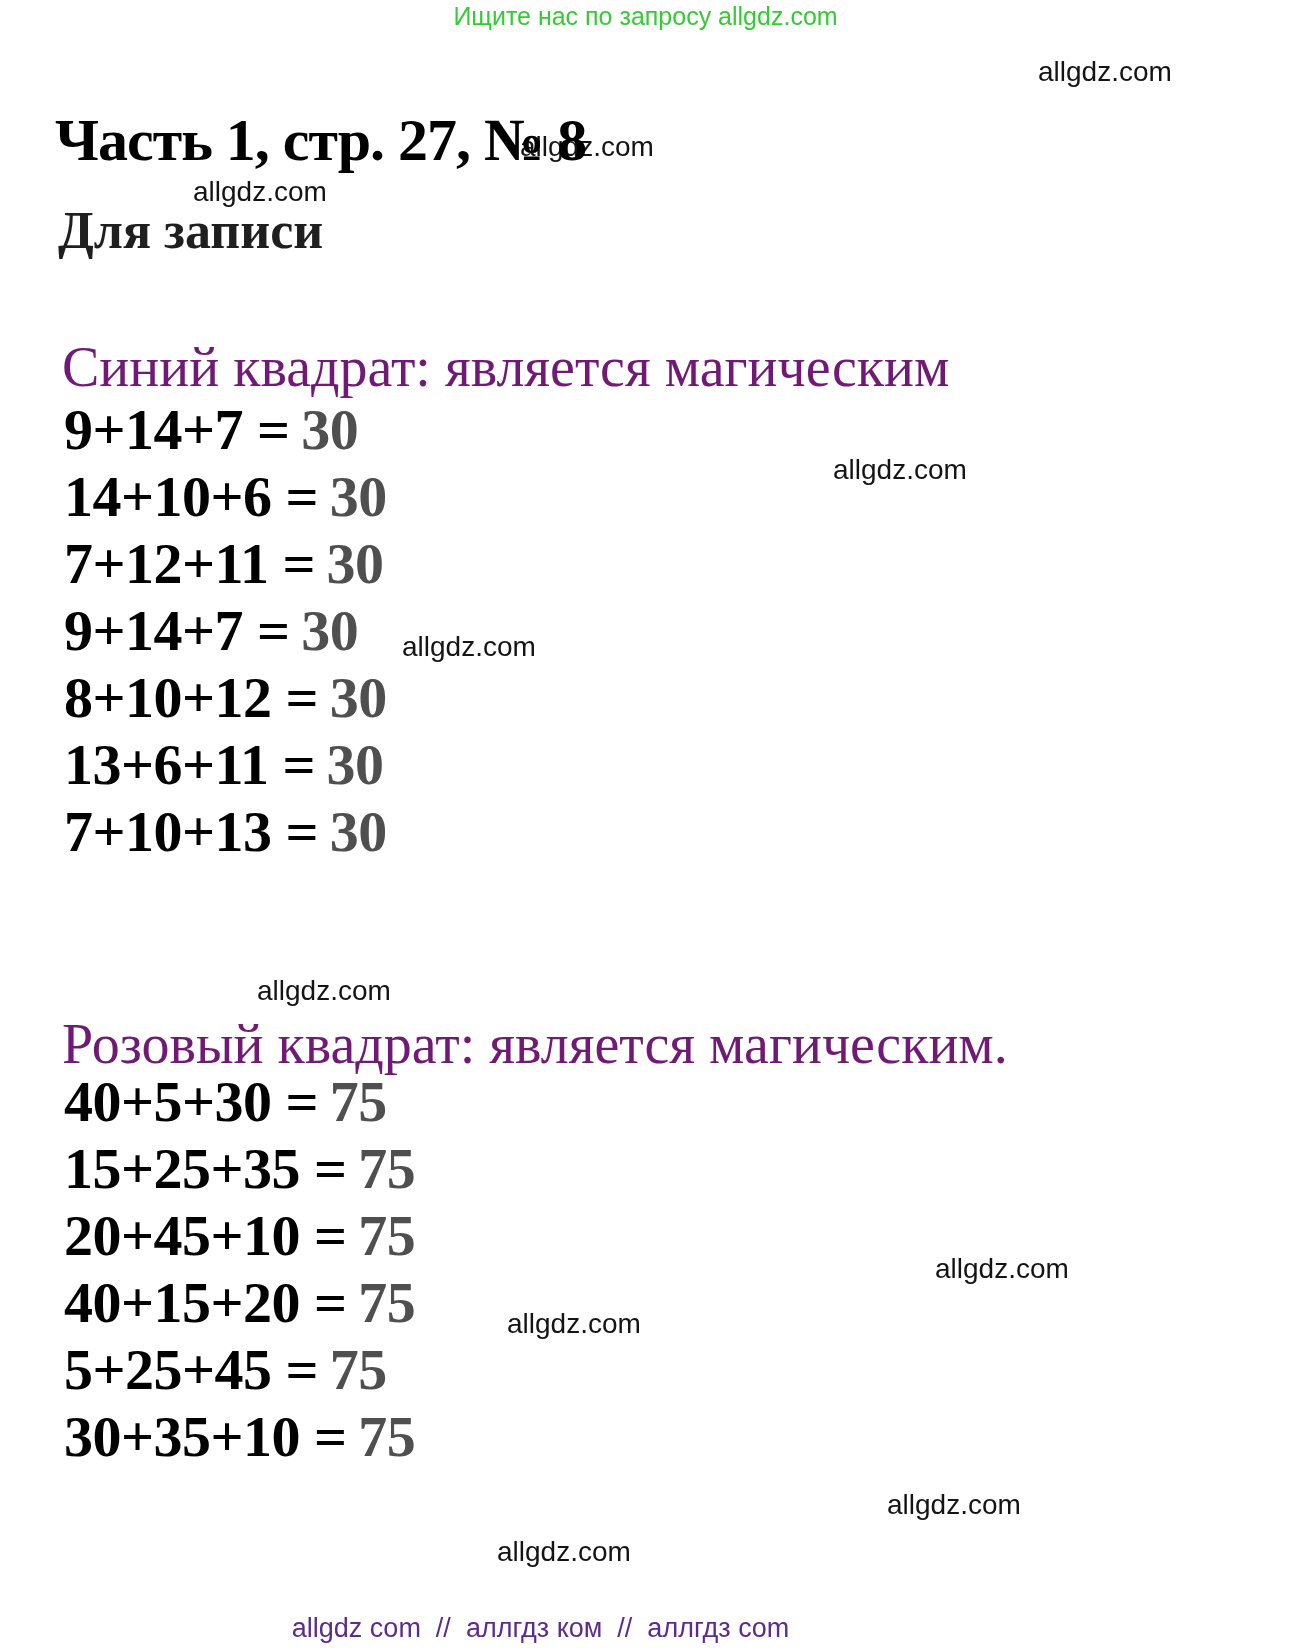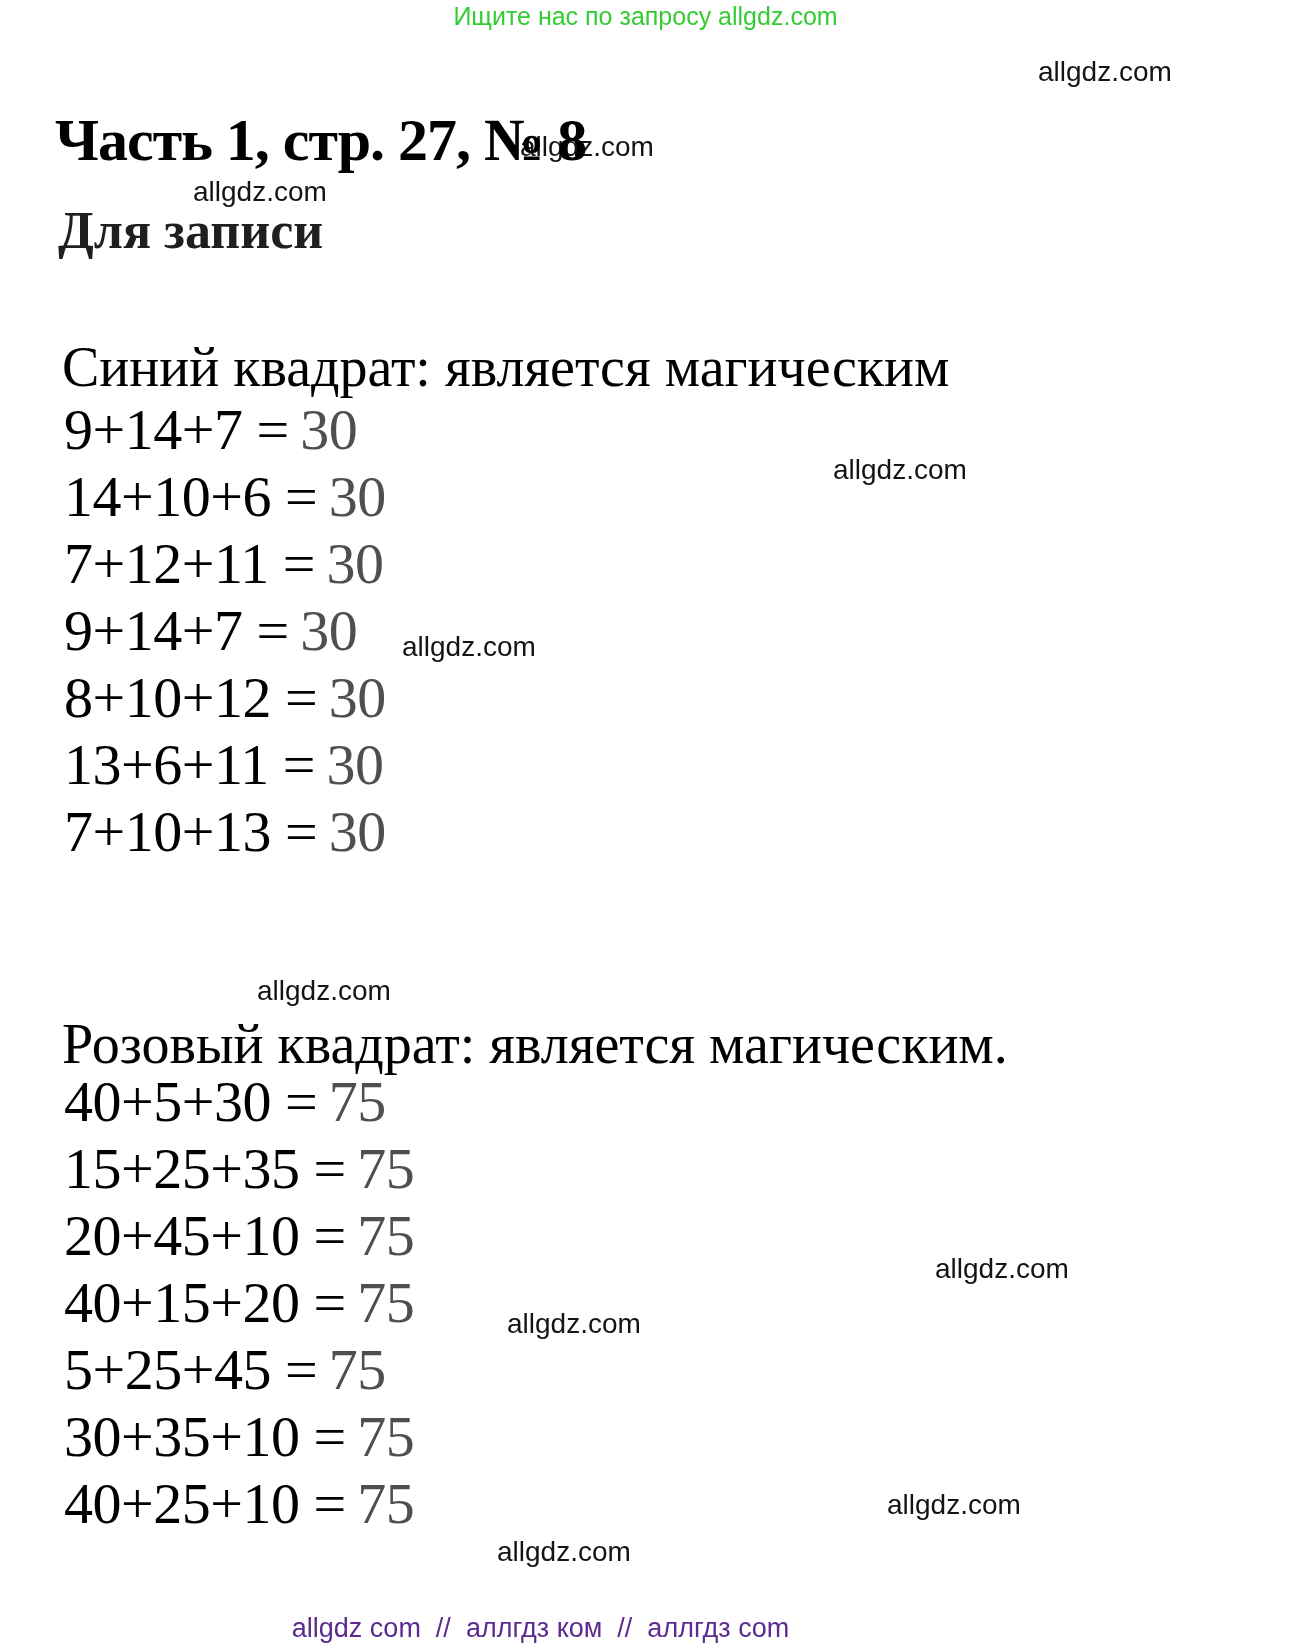--- a/index.html
+++ b/index.html
@@ -48,35 +48,35 @@
     position:absolute;left:58px;top:202px;
     font-size:52px;font-weight:bold;
     line-height:1.1;
     color:#1f1f1f;
     white-space:nowrap;
   }
   .section-heading{
     position:absolute;left:62px;
     font-size:56px;
     line-height:1;
-    color:#000000;
+    color:#701a75;
     white-space:nowrap;
   }
   .heading-blue{top:339px;}
   .heading-pink{top:1016px;}
   .eq-list{
     position:absolute;left:64px;
     font-size:58px;
     line-height:67px;
     color:#000;
     letter-spacing:-0.5px;
   }
   .eq-list-blue{top:396px;}
   .eq-list-pink{top:1068px;}
-  .eq{white-space:pre;}
+  .eq{white-space:pre;font-weight:bold;}
   .eq .res{
     color:#4f4f4f;
     margin-left:0.2em;
   }
   .footer{
     position:absolute;top:1613px;left:0;width:1081px;
     text-align:center;
     font-family:"Liberation Sans", sans-serif;
     font-size:27px;
     color:#5c2b8f;
@@ -116,16 +116,15 @@
 
 <div class="section-heading heading-pink">Розовый квадрат: является магическим.</div>
 
 <div class="eq-list eq-list-pink">
   <div class="eq"><span class="lhs">40+5+30 =</span><span class="res">75</span></div>
   <div class="eq"><span class="lhs">15+25+35 =</span><span class="res">75</span></div>
   <div class="eq"><span class="lhs">20+45+10 =</span><span class="res">75</span></div>
   <div class="eq"><span class="lhs">40+15+20 =</span><span class="res">75</span></div>
   <div class="eq"><span class="lhs">5+25+45 =</span><span class="res">75</span></div>
   <div class="eq"><span class="lhs">30+35+10 =</span><span class="res">75</span></div>
-  <div class="eq"><span class="lhs">40+25+10 =</span><span class="res">75</span></div>
 </div>
 
 <div class="footer">allgdz com  //  аллгдз ком  //  аллгдз com</div>
 
 </body></html>

